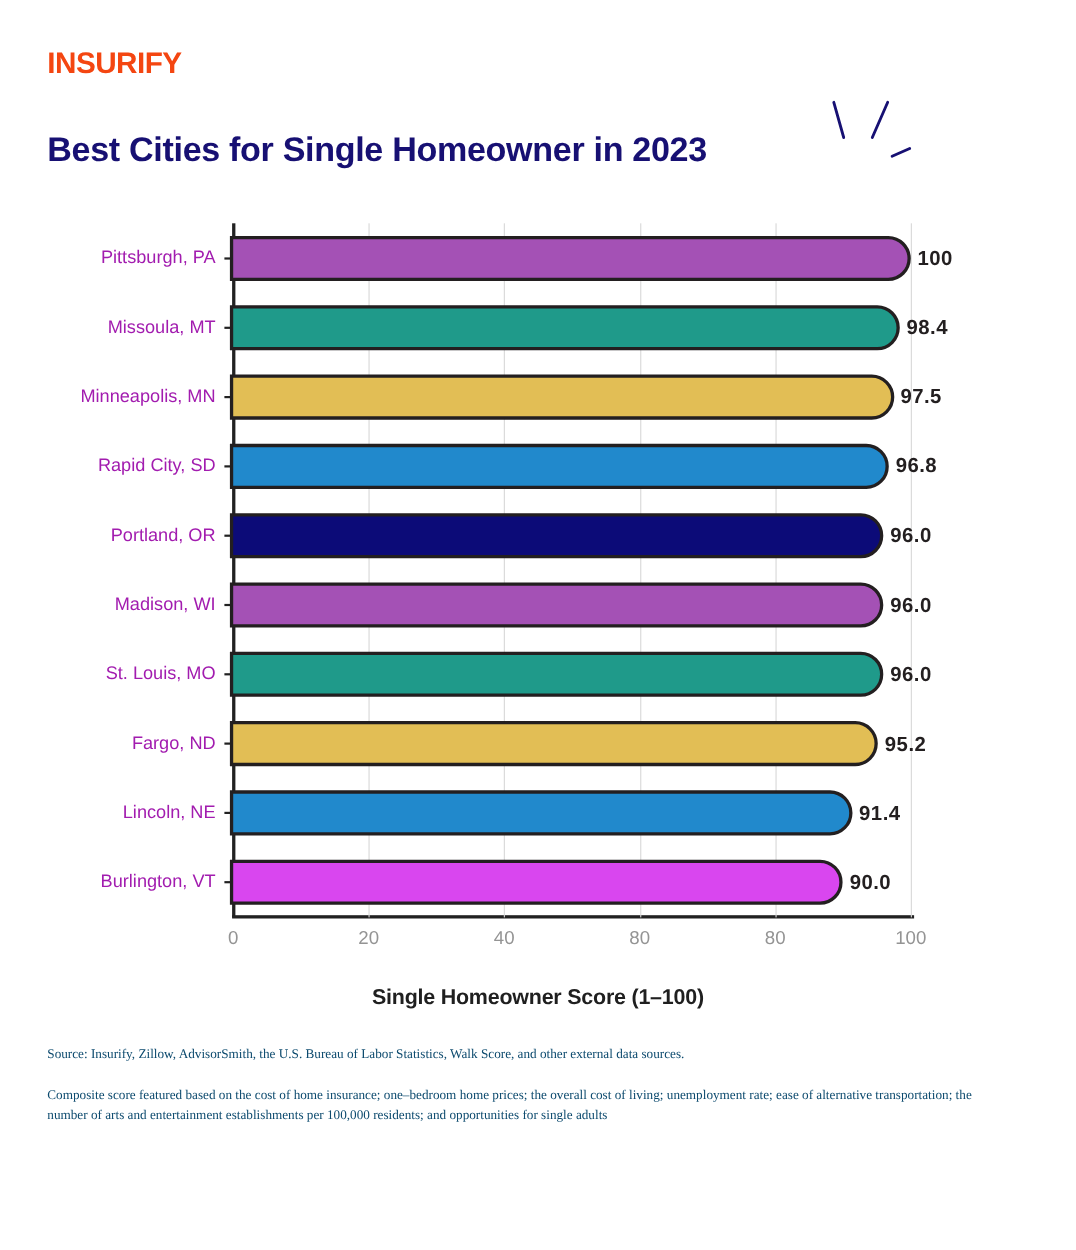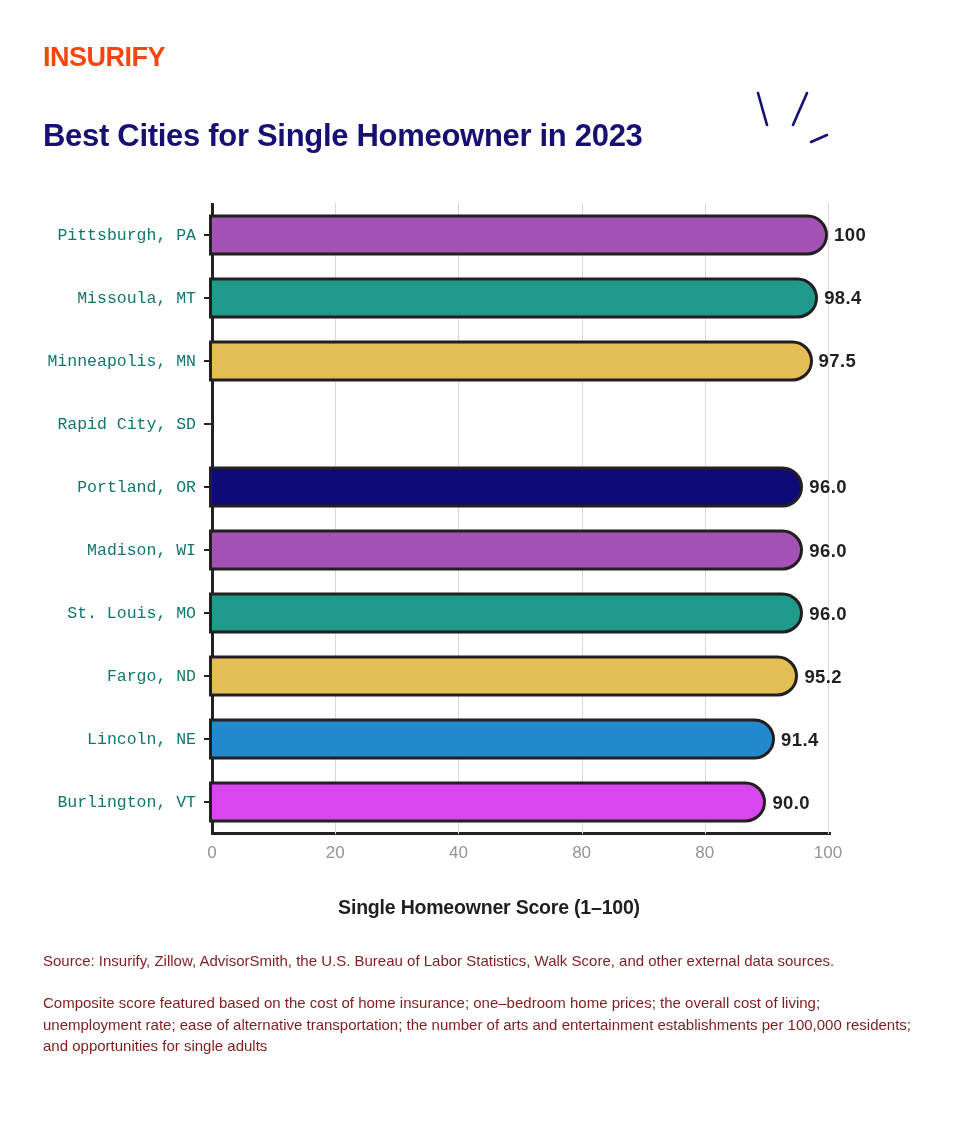--- a/index.html
+++ b/index.html
@@ -116,23 +116,23 @@
     height: 2px;
     background: #222222;
   }
 
   .cat-label {
     position: absolute;
     right: calc(100% + 16px);
     top: 50%;
     transform: translateY(-50%);
     font-size: 16.5px;
-    color: #0f766e;
+    color: #a21caf;
     white-space: nowrap;
-    font-family: Liberation Mono, monospace;
+    font-family: Liberation Sans, sans-serif;
   }
 
   .bar {
     position: absolute;
     left: -3px;
     top: 50%;
     transform: translateY(-50%);
     height: 41px;
     border: 3px solid #231f20;
     border-radius: 0 21px 21px 0;
@@ -176,24 +176,24 @@
   }
 
   
   .footnotes {
     position: absolute;
     left: 43px;
     top: 950px;
     width: 875px;
   }
   .footnote {
-    font-size: 15px;
+    font-size: 12px;
     line-height: 1.45;
-    color: #7f1d1d;
-    font-family: Liberation Sans, sans-serif;
+    color: #0c4a6e;
+    font-family: Liberation Serif, serif;
     margin-bottom: 20px;
   }
 </style>
 </head>
 <body>
 
 <div class="logo">INSURIFY</div>
 
 <div class="chart-title">Best Cities for Single Homeowner in 2023</div>
 
@@ -234,20 +234,23 @@
         <div class="row" style="top: 126.2px;">
           <div class="tick-mark"></div>
           <div class="cat-label">Minneapolis, MN</div>
           <div class="bar" style="width: 603.6px; background: rgb(226, 190, 85); border-color: rgb(35, 31, 32);">
             <div class="bar-value">97.5</div>
           </div>
         </div>
         <div class="row" style="top: 189.3px;">
           <div class="tick-mark"></div>
           <div class="cat-label">Rapid City, SD</div>
+          <div class="bar" style="width: 599.288px; background: rgb(33, 137, 204); border-color: rgb(35, 31, 32);">
+            <div class="bar-value">96.8</div>
+          </div>
         </div>
         <div class="row" style="top: 252.4px;">
           <div class="tick-mark"></div>
           <div class="cat-label">Portland, OR</div>
           <div class="bar" style="width: 594.36px; background: rgb(12, 11, 120); border-color: rgb(35, 31, 32);">
             <div class="bar-value">96.0</div>
           </div>
         </div>
         <div class="row" style="top: 315.5px;">
           <div class="tick-mark"></div>

